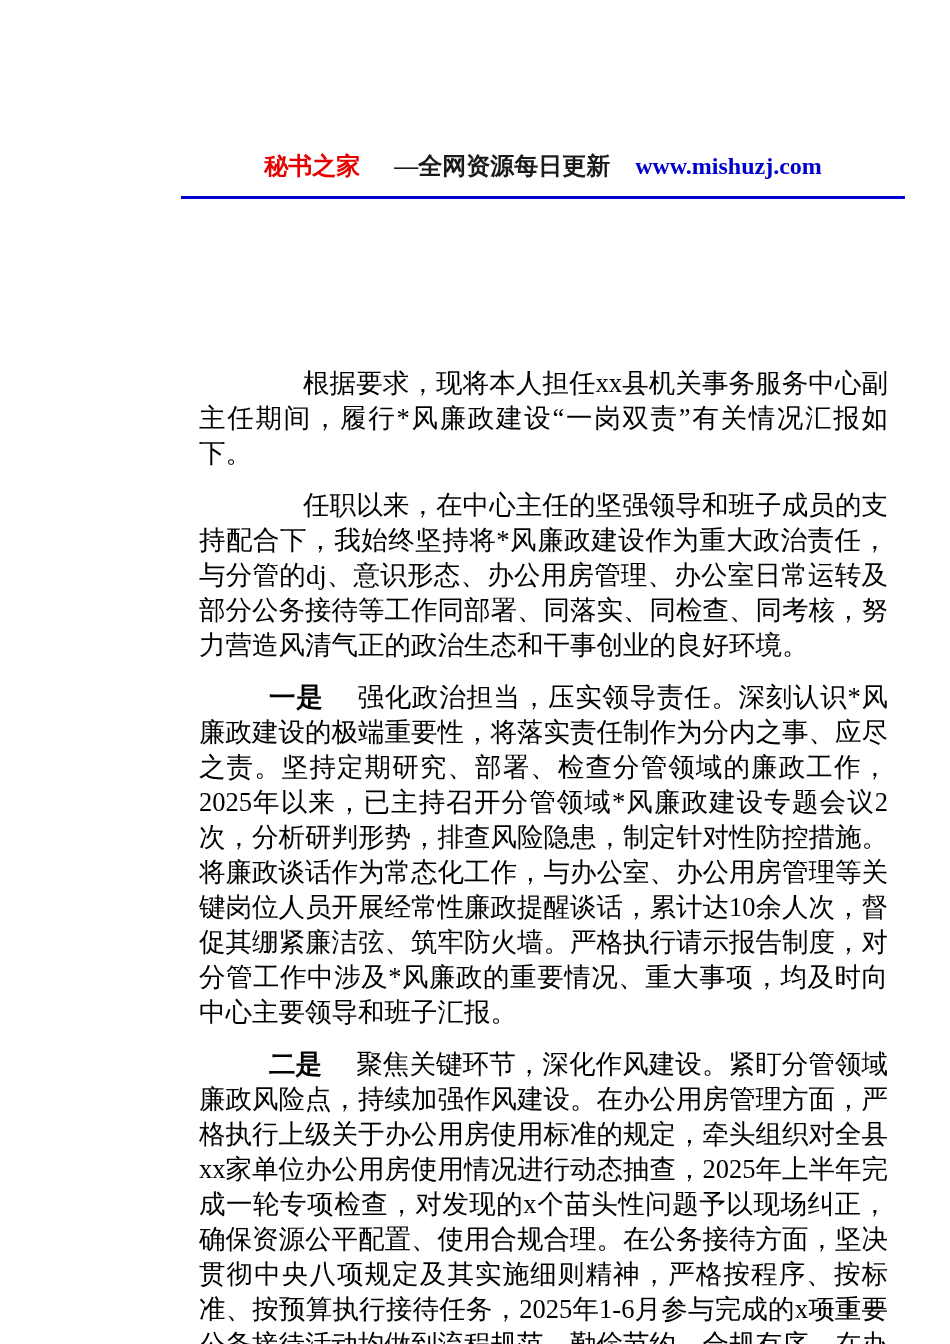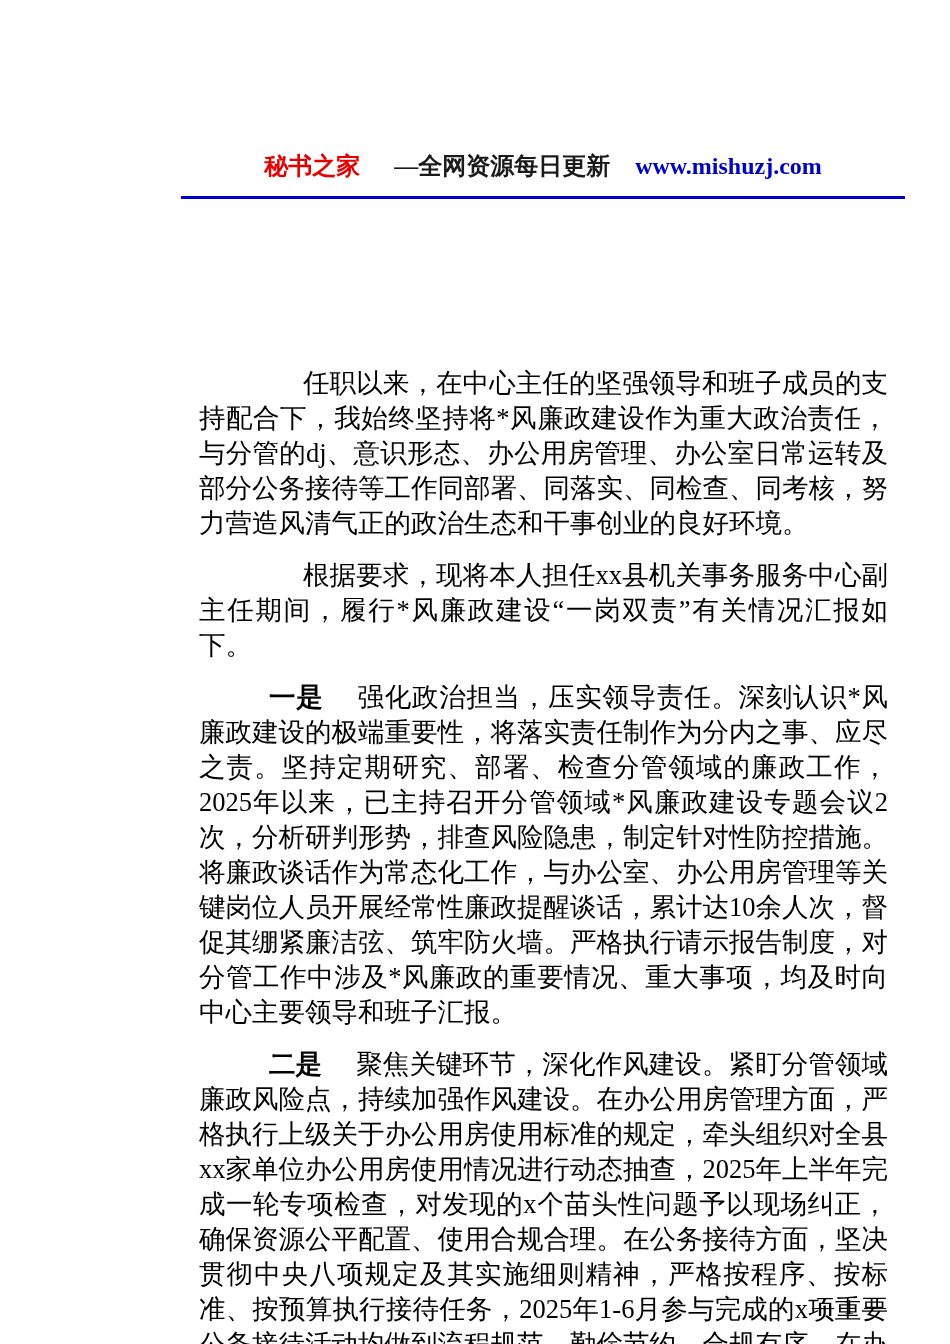--- a/index.html
+++ b/index.html
@@ -60,22 +60,22 @@
 <div class="page">
 
   <div class="header">
     <span class="site">秘书之家</span><span class="tagline">—全网资源每日更新</span><span class="url">www.mishuzj.com</span>
   </div>
 
   <div class="rule"></div>
 
 
   <div class="body">
+    <p><span class="lead"></span><span>根据要求，现将本人担任xx县机关事务服务中心副主任期间，履行*风廉政建设“一岗双责”有关情况汇报如下。</span></p>
     <p><span class="lead"></span><span>任职以来，在中心主任的坚强领导和班子成员的支持配合下，我始终坚持将*风廉政建设作为重大政治责任，与分管的dj、意识形态、办公用房管理、办公室日常运转及部分公务接待等工作同部署、同落实、同检查、同考核，努力营造风清气正的政治生态和干事创业的良好环境。</span></p>
-    <p><span class="lead"></span><span>根据要求，现将本人担任xx县机关事务服务中心副主任期间，履行*风廉政建设“一岗双责”有关情况汇报如下。</span></p>
     <p><span class="lead">一是</span><span>强化政治担当，压实领导责任。深刻认识*风廉政建设的极端重要性，将落实责任制作为分内之事、应尽之责。坚持定期研究、部署、检查分管领域的廉政工作，2025年以来，已主持召开分管领域*风廉政建设专题会议2次，分析研判形势，排查风险隐患，制定针对性防控措施。将廉政谈话作为常态化工作，与办公室、办公用房管理等关键岗位人员开展经常性廉政提醒谈话，累计达10余人次，督促其绷紧廉洁弦、筑牢防火墙。严格执行请示报告制度，对分管工作中涉及*风廉政的重要情况、重大事项，均及时向中心主要领导和班子汇报。</span></p>
     <p><span class="lead">二是</span><span>聚焦关键环节，深化作风建设。紧盯分管领域廉政风险点，持续加强作风建设。在办公用房管理方面，严格执行上级关于办公用房使用标准的规定，牵头组织对全县xx家单位办公用房使用情况进行动态抽查，2025年上半年完成一轮专项检查，对发现的x个苗头性问题予以现场纠正，确保资源公平配置、使用合规合理。在公务接待方面，坚决贯彻中央八项规定及其实施细则精神，严格按程序、按标准、按预算执行接待任务，2025年1-6月参与完成的x项重要公务接待活动均做到流程规范、勤俭节约、合规有序。在办公室管理上，着重加强公文运转、印章使用、车辆调度、物品采购等内控管理，完善相</span></p>
   </div>
 
   <div class="footer">
     <span>— 1 —</span>
   </div>
 
 </div>
 

